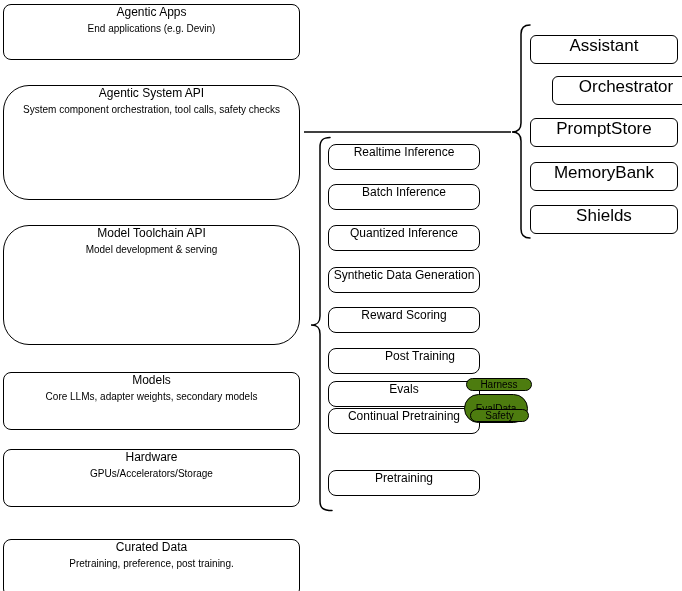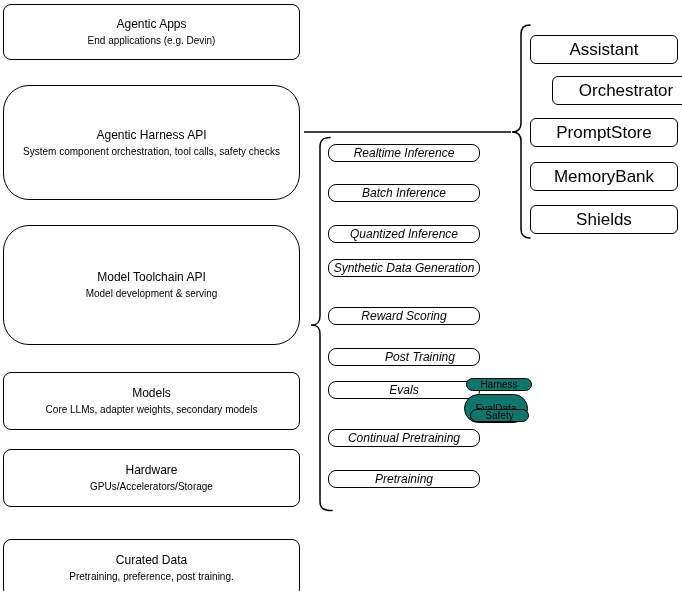--- a/index.html
+++ b/index.html
@@ -19,38 +19,37 @@
     pointer-events: none;
   }
   .box {
     position: absolute;
     background: #ffffff;
     border: 1.5px solid #000000;
     box-sizing: border-box;
     display: flex;
     flex-direction: column;
     align-items: center;
-    justify-content: center;
     text-align: center;
   }
   .lbox { left: 3px; width: 297px; border-radius: 8px; }
   .lbox.big { border-radius: 26px; }
   .t { font-size: 12px; line-height: 14px; }
   .s { font-size: 10px; line-height: 12px; margin-top: 4px; }
   .mbox {
-    left: 328px; width: 152px; height: 18px;
-    border-radius: 8px; font-size: 12px; font-style: italic;
+    left: 328px; width: 152px; height: 26px;
+    border-radius: 8px; font-size: 12px;
   }
   .rbox {
     left: 530px; width: 148px; height: 29px;
     border-radius: 6px; font-size: 17px;
   }
   .pill {
     position: absolute;
-    background: #0f766e;
+    background: #4d7c0f;
     border: 1.3px solid #000000;
     border-radius: 999px;
     box-sizing: border-box;
     font-size: 10px;
     display: flex;
     align-items: center;
     justify-content: center;
     z-index: 5;
   }
 </style>
@@ -64,21 +63,21 @@
     <path d="M 330 137.5 C 323 137.5 320 140 320 147 L 320 316 C 320 322 318 325 311 325 C 318 325 320 328 320 334 L 320 501 C 320 508 323 510.5 332 510.5" fill="none" stroke="#000000" stroke-width="1.5" stroke-linecap="round"></path>
     <path d="M 530 25 C 524 25 521 27.5 521 34 L 521 123 C 521 128.5 519 132 512 132 C 519 132 521 135.5 521 141 L 521 229 C 521 235.5 524 238 530 238" fill="none" stroke="#000000" stroke-width="1.5" stroke-linecap="round"></path>
   </svg>
 
   <div class="box lbox" style="top:4px; height:56px;">
     <div class="t">Agentic Apps</div>
     <div class="s">End applications (e.g. Devin)</div>
   </div>
 
   <div class="box lbox big" style="top:85px; height:115px;">
-    <div class="t">Agentic Harness API</div>
+    <div class="t">Agentic System API</div>
     <div class="s">System component orchestration, tool calls, safety checks</div>
   </div>
 
   <div class="box lbox big" style="top:225px; height:120px;">
     <div class="t">Model Toolchain API</div>
     <div class="s">Model development &amp; serving</div>
   </div>
 
   <div class="box lbox" style="top:372px; height:58px;">
     <div class="t">Models</div>
@@ -97,33 +96,33 @@
 
   <div class="box mbox" style="top:144px;">
     <span>Realtime Inference</span>
   </div>
   <div class="box mbox" style="top:184px;">
     <span>Batch Inference</span>
   </div>
   <div class="box mbox" style="top:225px;">
     <span>Quantized Inference</span>
   </div>
-  <div class="box mbox" style="top:259px;">
+  <div class="box mbox" style="top:267px;">
     <span>Synthetic Data Generation</span>
   </div>
   <div class="box mbox" style="top:307px;">
     <span>Reward Scoring</span>
   </div>
   <div class="box mbox" style="top:348px;padding-left:32px;">
     <span>Post Training</span>
   </div>
   <div class="box mbox" style="top:381px;">
     <span>Evals</span>
   </div>
-  <div class="box mbox" style="top:429px;">
+  <div class="box mbox" style="top:408px;">
     <span>Continual Pretraining</span>
   </div>
   <div class="box mbox" style="top:470px;">
     <span>Pretraining</span>
   </div>
 
   <div class="pill" style="left:466px; top:378px; width:66px; height:13px;">
     <span>Harness</span>
   </div>
   <div class="pill" style="left:464px; top:394px; width:64px; height:29px;">

